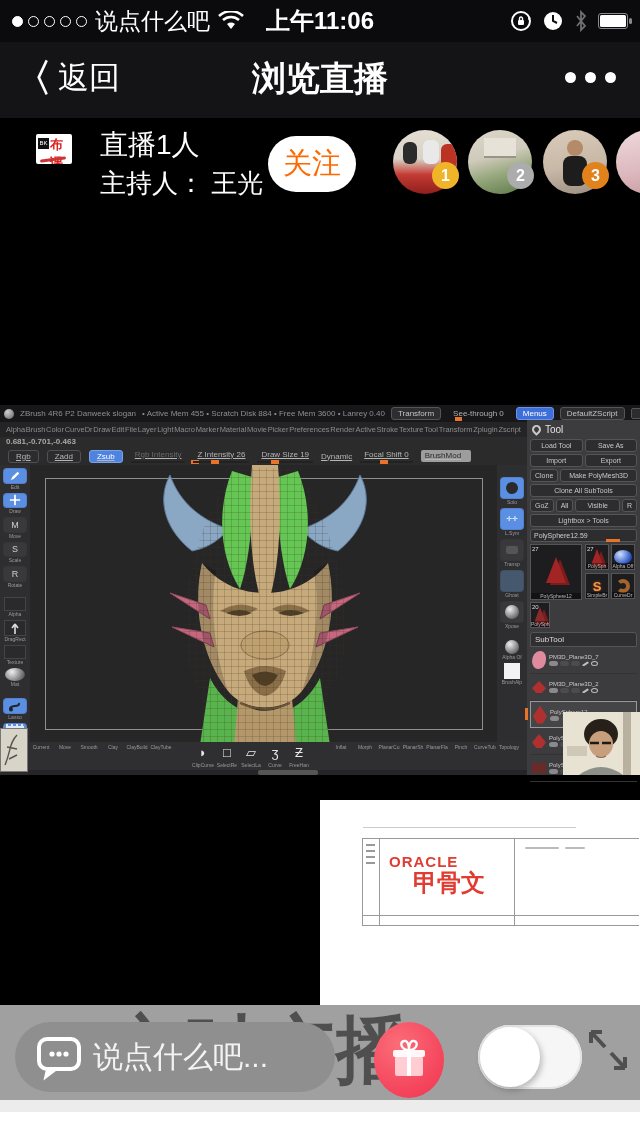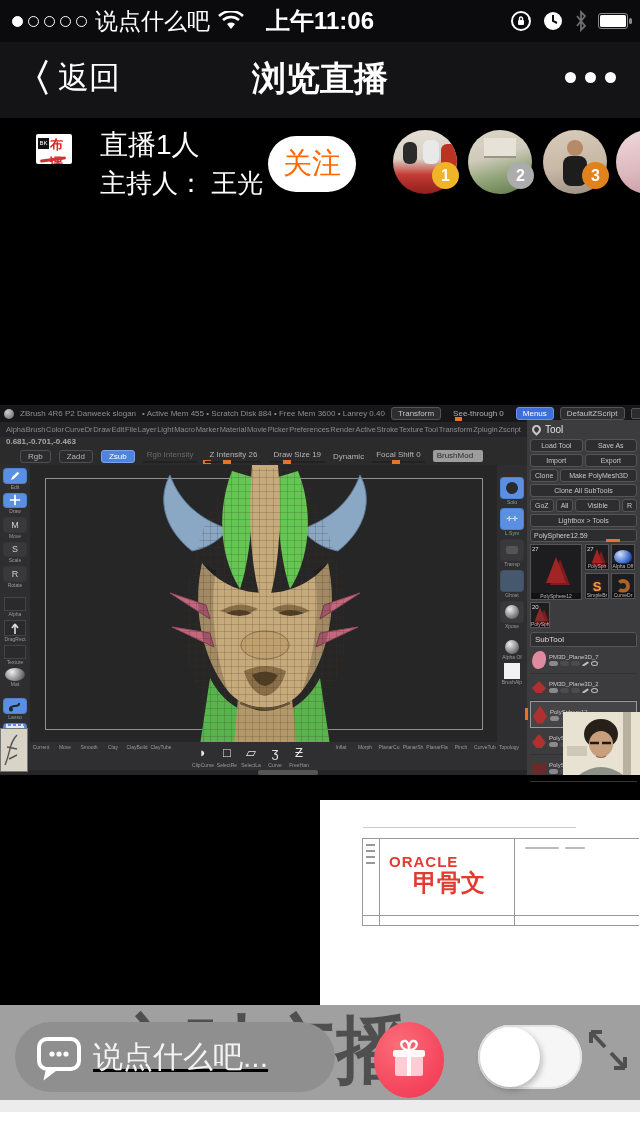--- a/index.html
+++ b/index.html
@@ -53,21 +53,21 @@
   .zb-logo { width:10px; height:10px; border-radius:50%; background:radial-gradient(circle at 35% 30%,#cfcfcf,#5f5f5f); flex:0 0 auto; }
   .tb-btn { background:#2e2e30; border:1px solid #555; border-radius:3px; padding:1px 6px; color:#c2c2c2; flex:0 0 auto; }
   .tb-btn.blue { background:#3e6fd9; color:#fff; border-color:#6b93e8; }
   .tb-slider { position:relative; padding:1px 6px 1px 6px; color:#b0b0b0; flex:0 0 auto; }
   .tb-slider i { position:absolute; left:8px; bottom:-2px; width:7px; height:4px; background:#e8742a; }
   .winctl { display:flex; gap:2px; flex:0 0 auto; }
   .winctl i { width:11px; height:11px; background:#2c2c2e; border:1px solid #555; border-radius:2px; }
 
   #zb-menubar { position:absolute; top:17px; left:0; width:527px; height:15px; background:#242426; display:flex; align-items:center; justify-content:space-between; padding:0 6px; color:#8c8c8c; font-size:7.5px; white-space:nowrap; }
   #zb-coords { position:absolute; top:32px; left:6px; font-size:8px; color:#a8a8a8;font-weight:bold; }
-  #zb-shelf { position:absolute; top:42px; left:0; width:527px; height:18px; display:flex; align-items:center; gap:8px; padding:0 20px; font-size:8px; color:#b5b5b5; white-space:nowrap; }
+  #zb-shelf { position:absolute; top:42px; left:0; width:527px; height:18px; display:flex; align-items:center; gap:8px; padding:0 8px; font-size:8px; color:#b5b5b5; white-space:nowrap;text-decoration:underline; }
   .sh-btn { background:#2c2c2e; border:1px solid #505052; border-radius:3px; padding:1px 7px; }
   .sh-btn.blue { background:#4f83e0; color:#fff; border-color:#7aa3ec; }
   .sh-slider { position:relative; border-bottom:2px solid #222; padding:1px 4px 2px; }
   .sh-slider.dim { color:#6a6a6a; }
   .sh-slider i { position:absolute; bottom:-3px; left:10px; width:8px; height:4px; background:#e8742a; }
   .sh-box { background:#9d9d9d; color:#2b2b2b; padding:1px 10px 2px 4px; border-radius:2px; }
 
   #zb-leftshelf { position:absolute; top:60px; left:0; width:30px; height:280px; background:#2e2e30; display:flex; flex-direction:column; align-items:center; padding-top:3px; gap:3px; }
   .ls-btn { width:24px; height:22px; background:#39393b; border:1px solid #2222; border-radius:4px; position:relative; display:flex; align-items:center; justify-content:center; color:#cfcfcf; font-size:9px; }
   .ls-btn.blue { background:#5a8fe4; color:#fff; }
@@ -147,21 +147,21 @@
   #oracle-cn { font-size:24px; font-weight:bold; line-height:26px;text-align:center; }
   .scribble { position:absolute; top:8px; display:flex; gap:6px; }
   .scribble i { width:34px; height:2px; background:#bbb; border-radius:2px; }
 
   
   #bottom-bar { top:1005px; left:0; width:640px; height:95px; background:#a0a0a0; overflow:hidden; }
   #broadcast-under { position:absolute; left:58px; top:-4px; display:flex; align-items:center; color:#4f4f4f; }
   #pause-icon { display:flex; gap:10px; margin-right:14px; }
   #pause-icon i { width:13px; height:50px; background:#3f3f3f; }
   #broadcast-text { font-size:74px; font-weight:bold; letter-spacing:2px; }
-  #chat-input { position:absolute; left:15px; top:17px; width:320px; height:70px; background:#8f8f8f; border-radius:35px; display:flex; align-items:center;text-decoration:underline; }
+  #chat-input { position:absolute; left:15px; top:17px; width:320px; height:70px; background:#8f8f8f; border-radius:35px; display:flex; align-items:center; }
   #chat-input .ph { color:#f3f3f3; font-size:30px; margin-left:8px; }
   #gift-btn { position:absolute; left:374px; top:17px; width:70px; height:76px; border-radius:50%; background:radial-gradient(circle at 35% 30%,#fb6d78,#f4435b 70%,#ee3750); display:flex; align-items:center; justify-content:center; }
   #cam-toggle { position:absolute; left:478px; top:20px; width:104px; height:64px; border-radius:32px; background:#f6f6f6; box-shadow:inset 0 0 0 2px #e3e3e3; }
   #cam-toggle .knob { position:absolute; left:2px; top:2px; width:60px; height:60px; border-radius:50%; background:#fff; box-shadow:2px 3px 6px rgba(0,0,0,.25); }
   #expand-btn { position:absolute; left:585px; top:20px; width:46px; height:50px; }
 
   #light-strip { top:1100px; left:0; width:640px; height:12px; background:#ececec; }
   #white-strip { top:1112px; left:0; width:640px; height:24px; background:#fff; }
 </style>
 </head>

